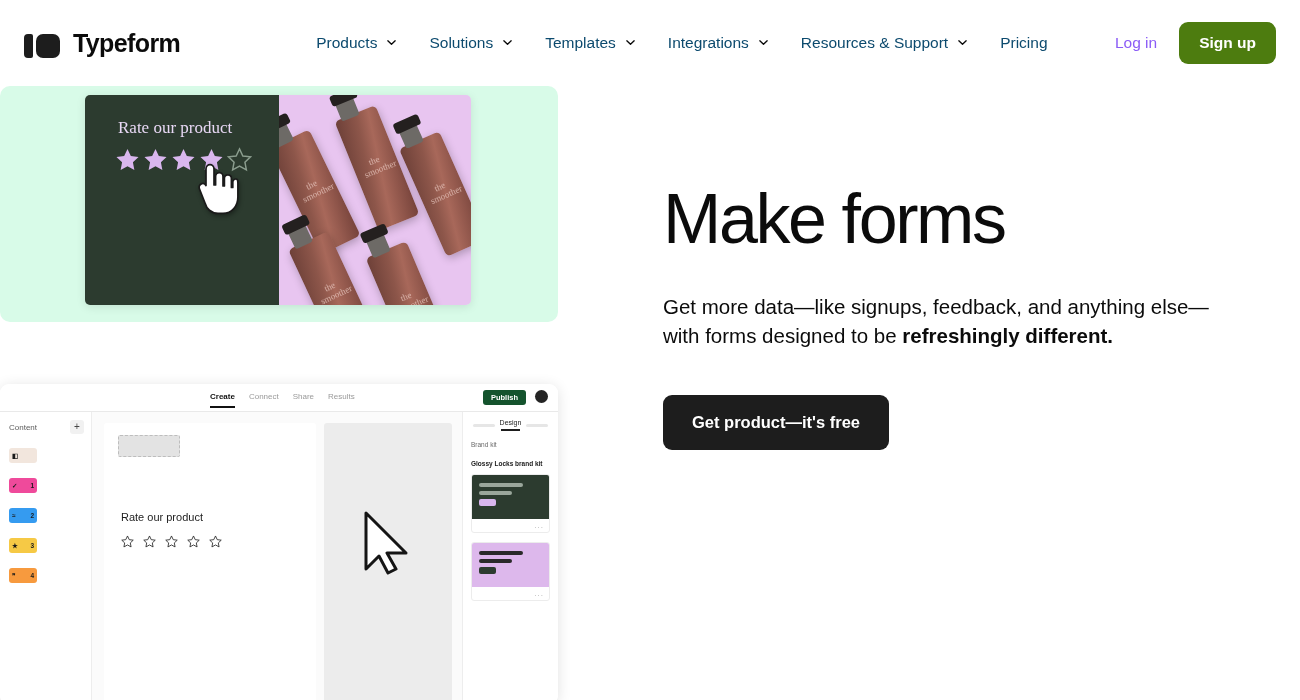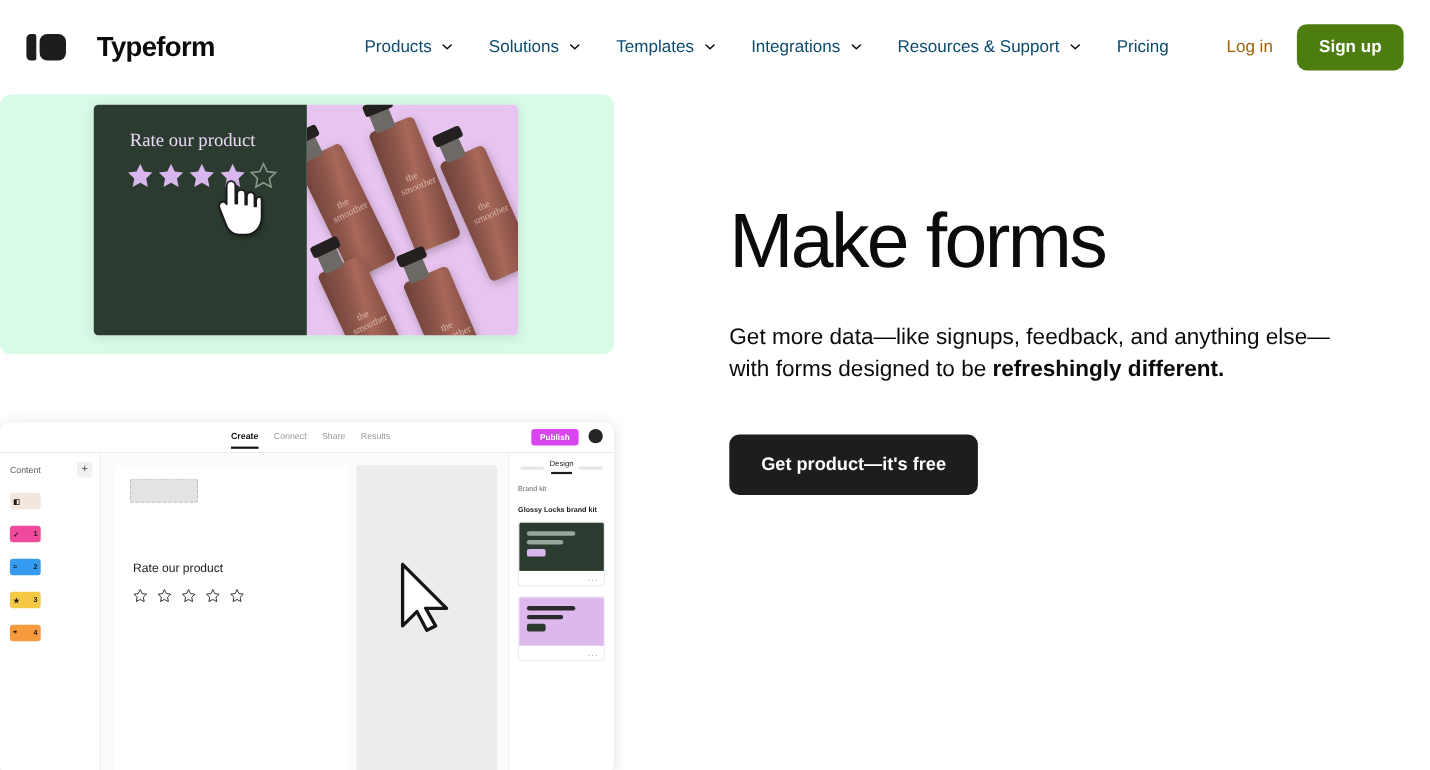--- a/index.html
+++ b/index.html
@@ -14,22 +14,22 @@
   
   .nav {
     height: 86px;
     display: flex;
     align-items: center;
     padding: 0 24px 0 24px;
     position: relative;
   }
   .brand {
     display: flex;
-    align-items: center;
-    gap: 28px;
+    align-items: flex-end;
+    gap: 13px;
     margin-left: 0px;
   }
   .logo-mark { display: flex; align-items: center; gap: 3px; }
   .logo-bar {
     width: 9px; height: 24px;
     background: #1d1d1d;
     border-radius: 4px 2px 2px 4px;
   }
   .logo-sq {
     width: 24px; height: 24px;
@@ -67,21 +67,21 @@
   .chev svg { display: block; }
 
   .nav-right {
     display: flex;
     align-items: center;
     gap: 22px;
     margin-left: auto;
   }
   .login {
     font-size: 15.5px;
-    color: #a16207;
+    color: #8b5cf6;
     cursor: pointer;
   }
   .signup {
     background: #4d7c0f;
     color: #ffffff;
     font-size: 15.5px;
     font-weight: 600;
     border: none;
     border-radius: 9px;
     padding: 12px 20px;
@@ -231,21 +231,21 @@
   .bt-tab.active { color: #111; font-weight: 700; }
   .bt-tab.active::after {
     content: "";
     position: absolute;
     left: 0; right: 0; bottom: 0;
     height: 2px; background: #111;
   }
   .bt-publish {
     position: absolute;
     right: 32px; top: 6px;
-    background: #d946ef;
+    background: #14532d;
     color: #fff;
     font-size: 7.5px;
     font-weight: 600;
     padding: 3px 8px;
     border-radius: 3px;
     border: none;
     font-family: "Liberation Sans", sans-serif;
     cursor: pointer;
   }
   .bt-avatar {

